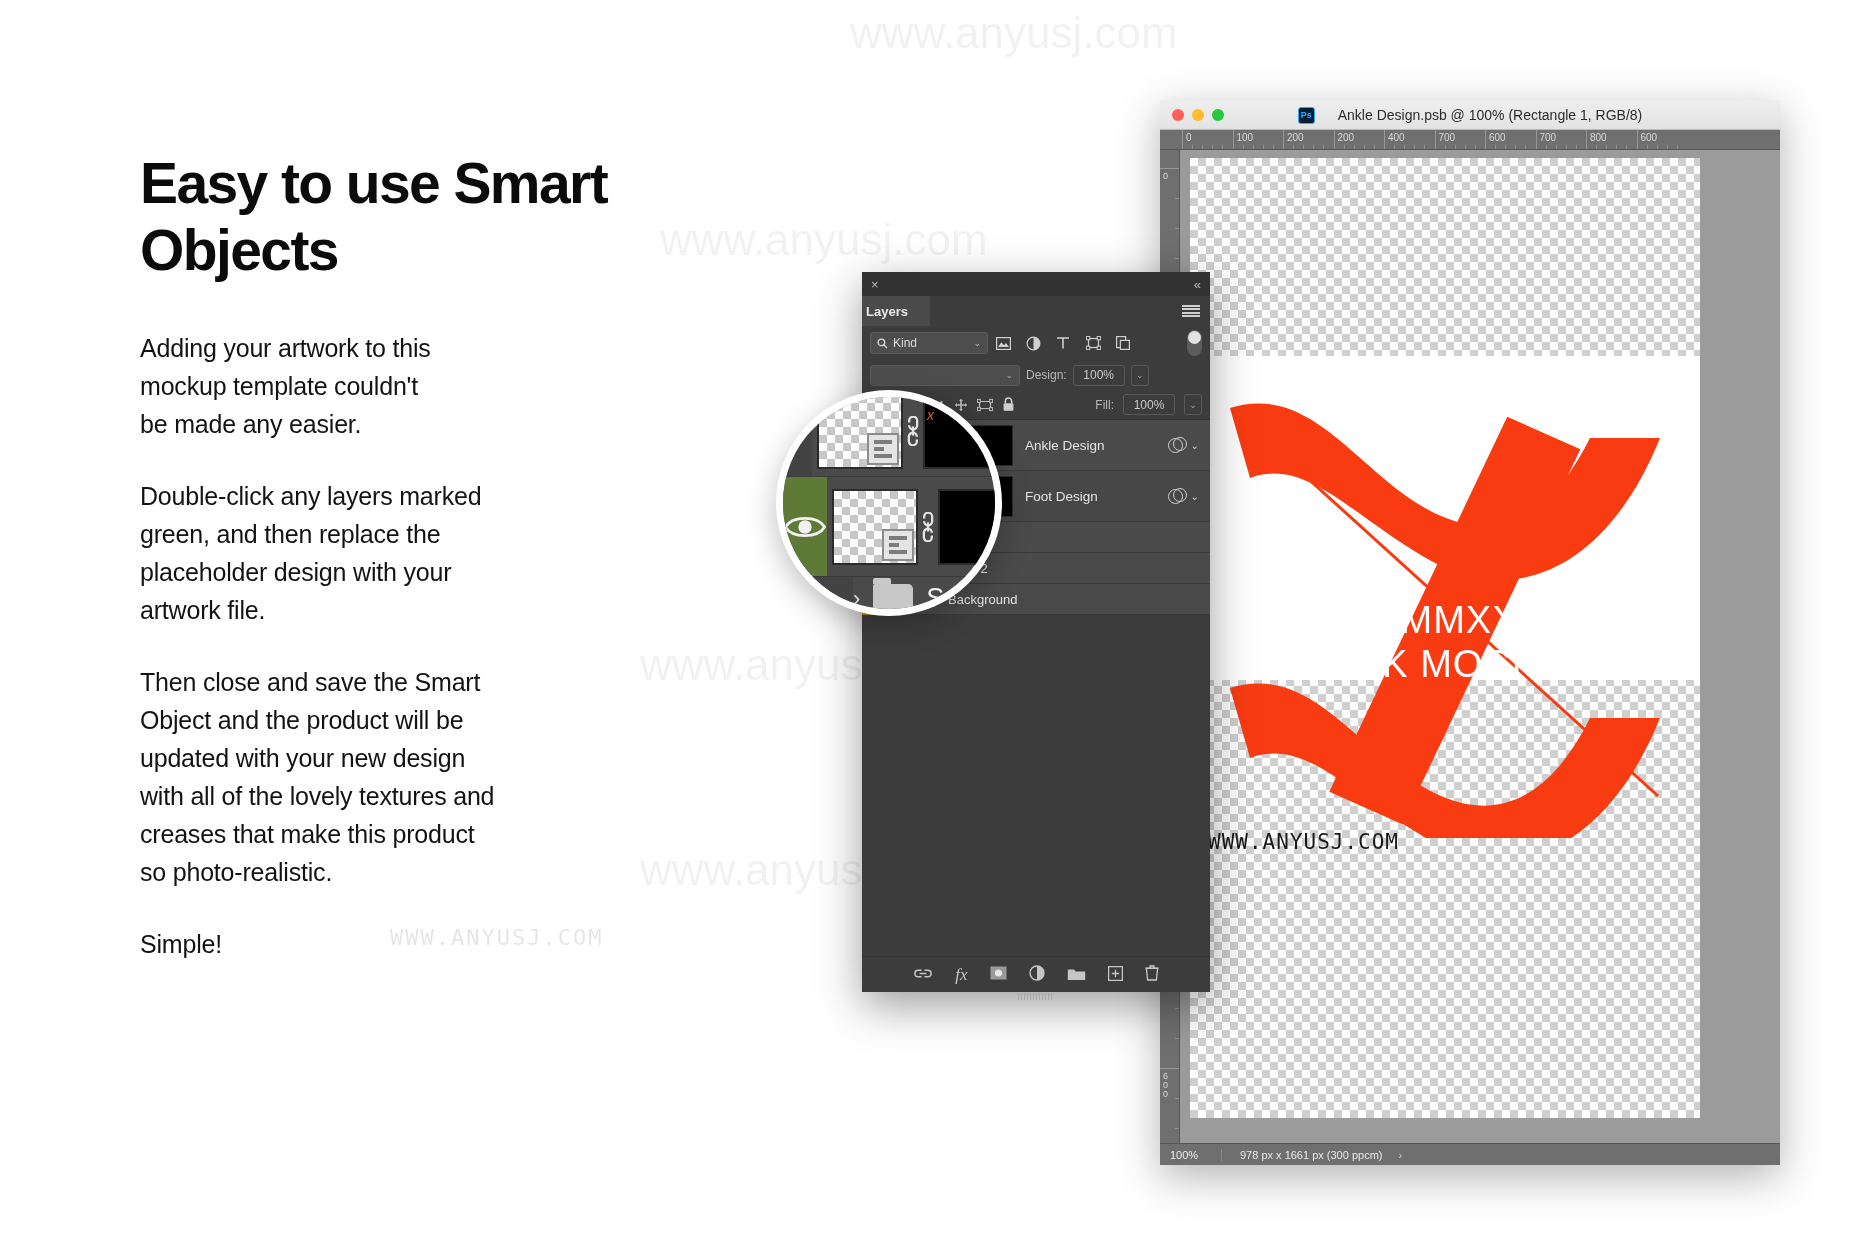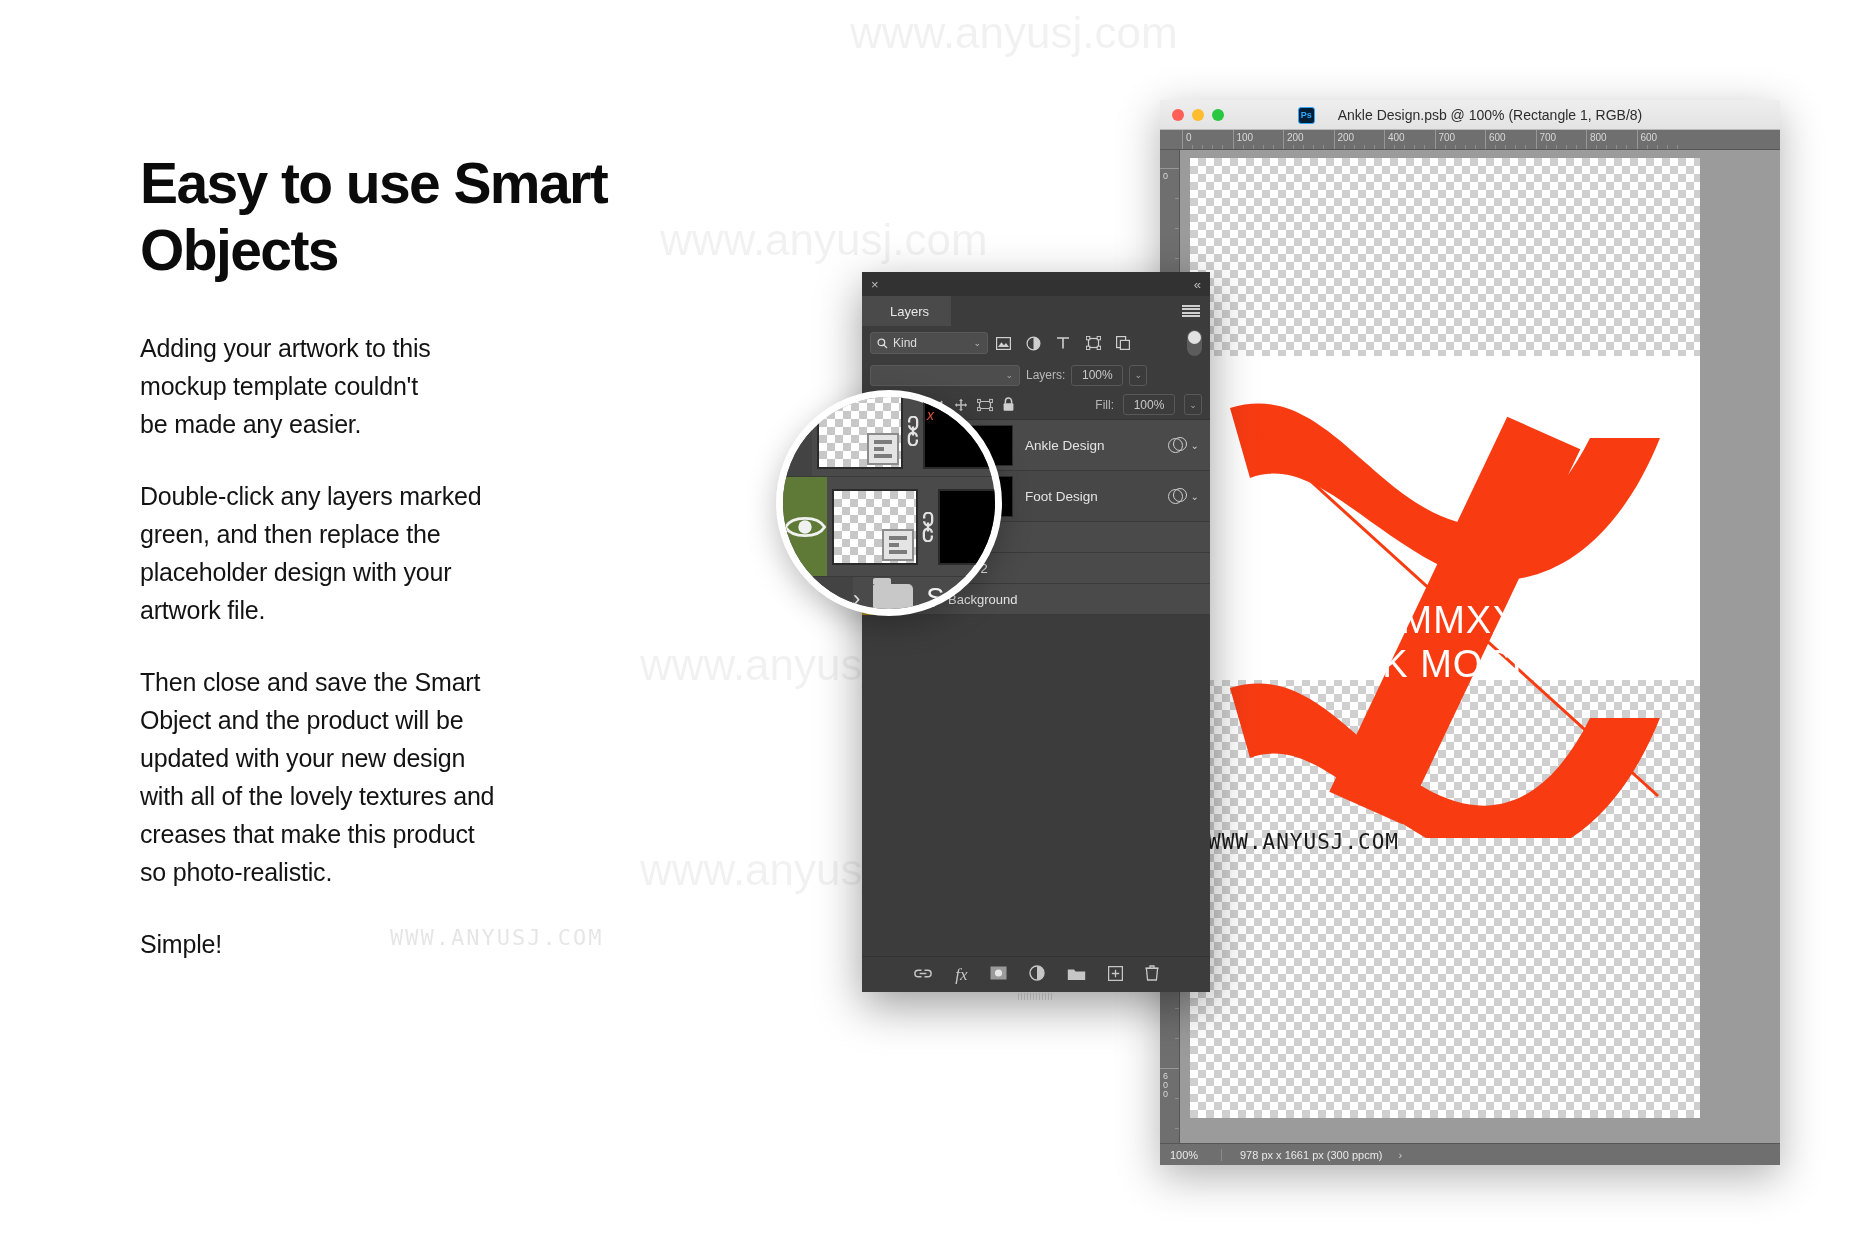--- a/index.html
+++ b/index.html
@@ -163,22 +163,22 @@
     color: #d8d8d8; font-size: 13px;
   }
   #lp-tabstrip {
     position: relative; height: 24px; background: #323232;
     display: flex; align-items: center;
   }
   #lp-close { margin-left: 9px; font-size: 13px; color: #bdbdbd; line-height: 1; }
   #lp-collapse { position: absolute; right: 11px; font-size: 13px; color: #bdbdbd; letter-spacing: -2px; }
   #lp-tabs { position: relative; height: 30px; background: #3c3c3c; display: flex; align-items: center; }
   #lp-tab-layers {
-    height: 30px; padding: 0 22px 0 28px; background: #4a4a4a;
-    display: flex; align-items: center; font-weight: 400;
+    height: 30px; padding: 0 22px 0 4px; background: #4a4a4a;
+    display: flex; align-items: center; font-weight: 700;
     font-size: 13px; color: #e8e8e8;
   }
   #lp-menu {
     position: absolute; right: 10px; width: 18px; height: 13px;
     display: flex; flex-direction: column; justify-content: space-between;
   }
   #lp-menu i { display: block; height: 2px; background: #d0d0d0; }
 
   
   #lp-filter {
@@ -641,21 +641,21 @@
       <span id="lp-toggle">
           <b></b>
         </span>
     </div>
 
     <div id="lp-blend">
       <div id="blend-select">
         <span></span>
         <span id="blend-caret">⌄</span>
       </div>
-      <span class="num-label">Layers:</span>
+      <span class="num-label">Design:</span>
       <span class="num-box">100%</span>
       <span class="num-caret">⌄</span>
     </div>
 
     <div id="lp-lock">
       <span id="lock-label">Lock:</span>
       <span class="lock-ico">
         <svg width="13" height="13" viewBox="0 0 13 13">
           <rect x="0.5" y="0.5" width="5.6" height="5.6" fill="#bdbdbd"></rect>
           <rect x="6.6" y="6.6" width="5.6" height="5.6" fill="#bdbdbd"></rect>

